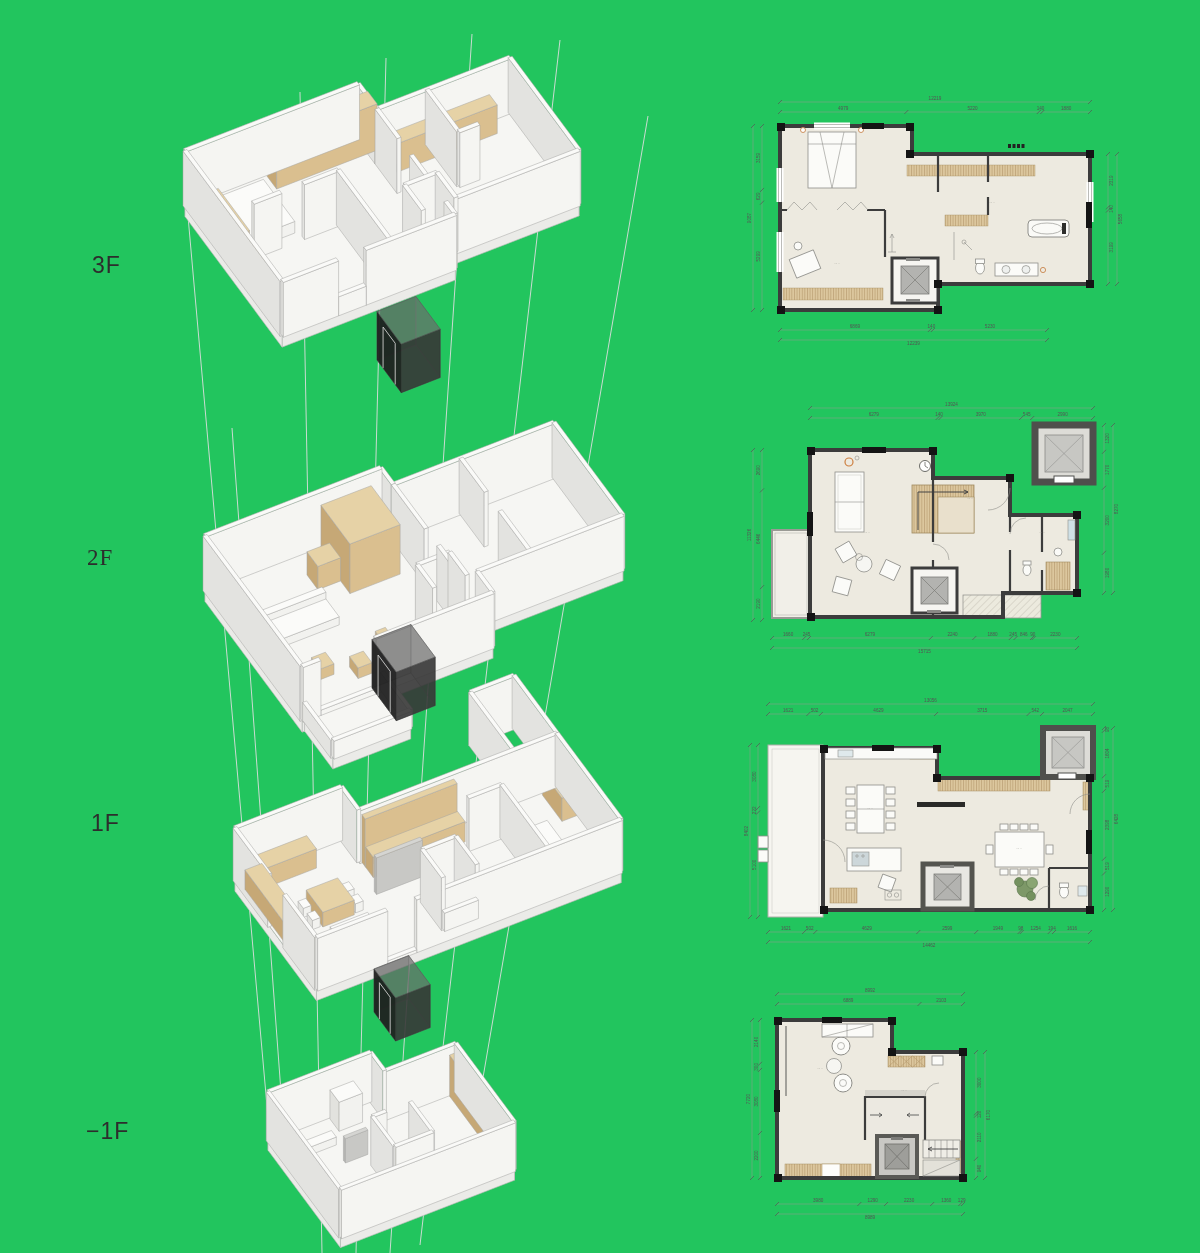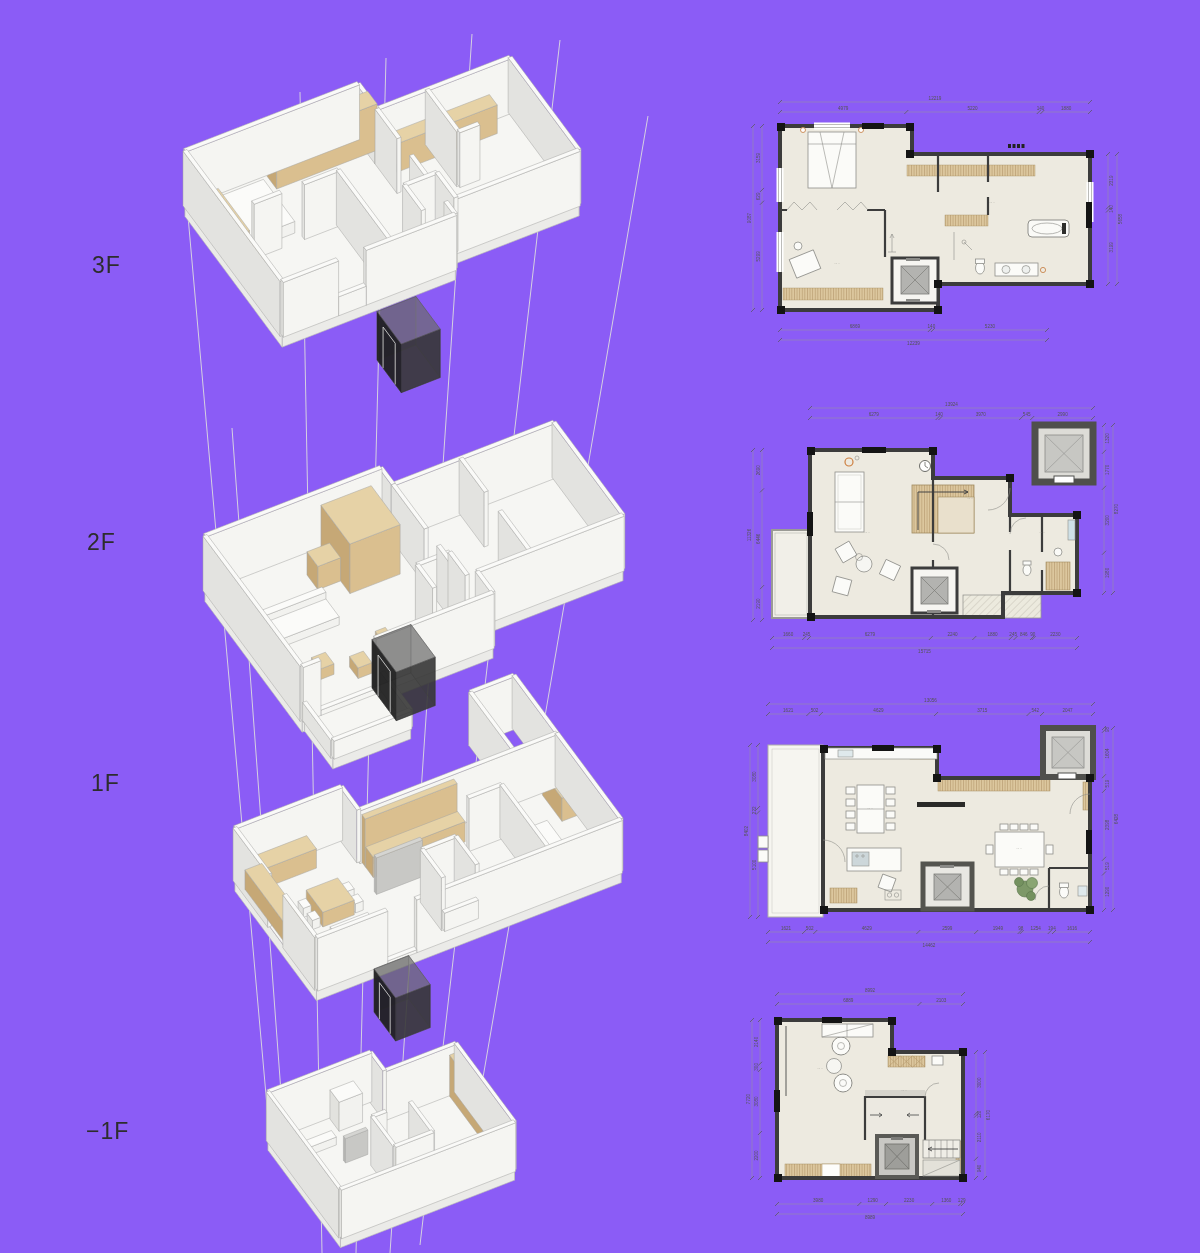--- a/index.html
+++ b/index.html
@@ -1,38 +1,38 @@
 <!DOCTYPE html>
 <html><head>
 <meta charset="utf-8">
 <style>
   html,body{margin:0;padding:0;background:#fff;}
-  #stage{position:relative;width:1200px;height:1253px;background:#8b5cf6;overflow:hidden;
+  #stage{position:relative;width:1200px;height:1253px;background:#22c55e;overflow:hidden;
          font-family:"Liberation Sans", sans-serif;}
   .floor-label{position:absolute;font-size:23px;color:#2d2d2d;letter-spacing:1px;}
   svg{position:absolute;overflow:visible;}
   .guide{stroke:#dedede;stroke-width:0.9;}
   .wall{fill:none;stroke:#3c3c3c;stroke-width:4;stroke-linejoin:miter;}
   .iwall{fill:none;stroke:#3c3c3c;stroke-width:2.2;}
   .furn{fill:#fbfbf8;stroke:#8f8f8a;stroke-width:0.8;}
   .thin{fill:none;stroke:#8f8f8a;stroke-width:0.6;}
   .mark{font-size:4.5px;fill:#8a8a84;}
   .dimline{stroke:#9a9a96;stroke-width:0.5;fill:none;}
   .dimtick{stroke:#555;stroke-width:0.7;}
   .dimtext{font-size:4.6px;fill:#555;}
   .corner{fill:#141414;}
 </style>
 </head>
 <body>
 
 <div id="stage">
 
   <div class="floor-label" style="left:92px;top:252px;">3F</div>
-  <div class="floor-label" style="left:87px;top:529px;">2F</div>
-  <div class="floor-label" style="left:91px;top:770px;text-align:right;">1F</div>
+  <div class="floor-label" style="left:87px;top:545px;font-family:Liberation Serif, serif;">2F</div>
+  <div class="floor-label" style="left:91px;top:810px;text-align:right;">1F</div>
   <div class="floor-label" style="left:86px;top:1118px;">−1F</div>
 
   <svg id="iso" width="740" height="1253" viewBox="0 0 740 1253" style="left:0;top:0;">
     <g>
       <line class="guide" x1="187" y1="205" x2="270" y2="1140"></line>
       <line class="guide" x1="300" y1="92" x2="322" y2="1253"></line>
       <line class="guide" x1="386" y1="58" x2="356" y2="1253"></line>
       <line class="guide" x1="472" y1="34" x2="390" y2="1253"></line>
       <line class="guide" x1="560" y1="40" x2="420" y2="1245"></line>
       <line class="guide" x1="648" y1="116" x2="462" y2="1200"></line>

